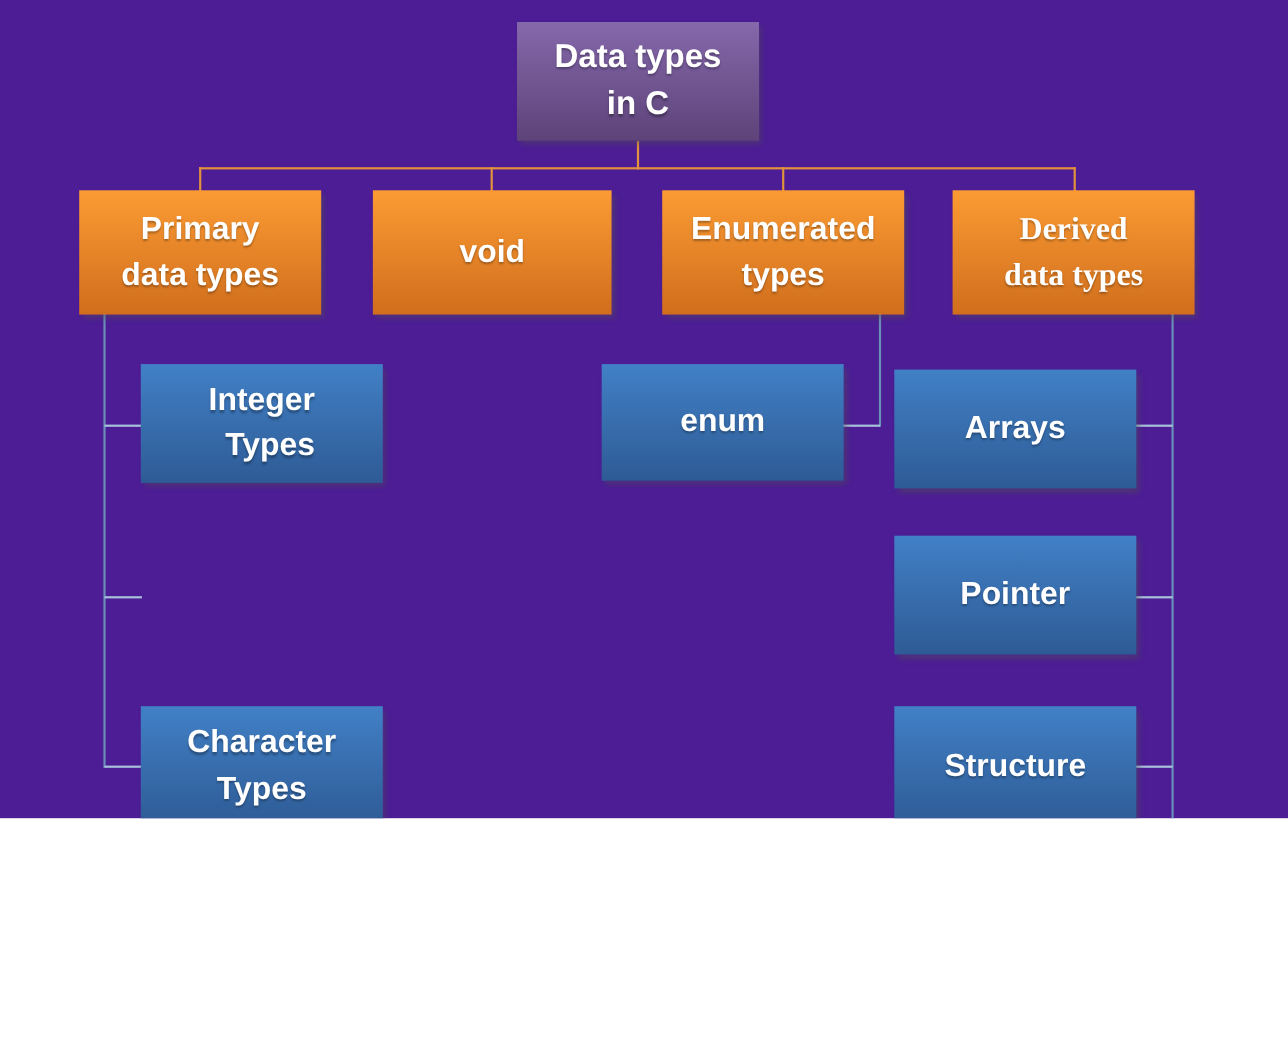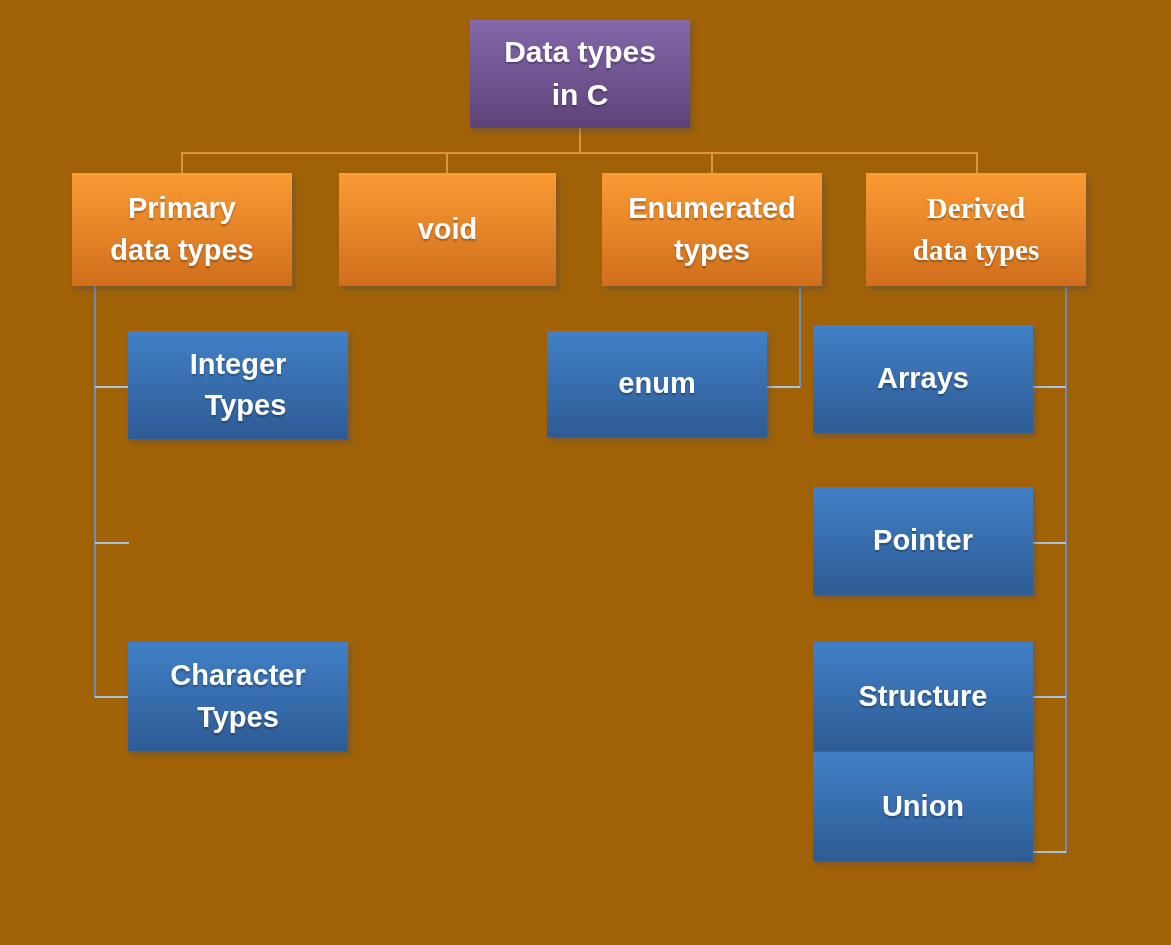--- a/index.html
+++ b/index.html
@@ -1,20 +1,20 @@
 <!DOCTYPE html>
 <html style="--purple-top: #8468ab; --purple-bottom: #5d4378; --orange-top: #fb9b33; --orange-bottom: #d06e1d; --blue-top: #4180c6; --blue-bottom: #2e5b95; --line-orange: #e2913c; --line-blue-v: #6a8eb8; --line-blue-h: #a9c2dc; --text: #ffffff; --background: #ffffff;"><head>
 <meta charset="utf-8">
 <style>
   html,body{margin:0;padding:0;background:#ffffff;}
   .canvas{
     position:relative;
     width:1171px;
-    height:945px;
-    background:#a16207;
+    height:744px;
+    background:#4c1d95;
     font-family:"Liberation Sans","DejaVu Sans",sans-serif;
     overflow:hidden;
   }
   .node{
     position:absolute;
     display:flex;
     align-items:center;
     justify-content:center;
     text-align:center;
     color:#ffffff;
@@ -37,21 +37,21 @@
   
   #n-root      {left:470px;top:20px; width:220px;height:108px;}
   #n-primary   {left:72px; top:173px;width:220px;height:113px;}
   #n-void      {left:339px;top:173px;width:217px;height:113px;}
   #n-enumerated{left:602px;top:173px;width:220px;height:113px;}
   #n-derived   {left:866px;top:173px;width:220px;height:113px;font-family:Liberation Serif, serif;}
   #n-integer   {left:128px;top:331px;width:220px;height:108px;text-align:right;}
   #n-floating  {left:128px;top:487px;width:220px;height:108px;}
   #n-character {left:128px;top:642px;width:220px;height:109px;}
   #n-enum      {left:547px;top:331px;width:220px;height:106px;}
-  #n-arrays    {left:813px;top:325px;width:220px;height:108px;}
+  #n-arrays    {left:813px;top:336px;width:220px;height:108px;}
   #n-pointer   {left:813px;top:487px;width:220px;height:108px;}
   #n-structure {left:813px;top:642px;width:220px;height:109px;}
   #n-union     {left:813px;top:752px;width:220px;height:109px;}
 
   
   #c-stem        {left:579px; top:128px;width:2px;  height:26px;}
   #c-main-h      {left:181px; top:152px;width:797px;height:2px;}
   #c-drop-primary{left:181px; top:152px;width:2px;  height:22px;}
   #c-drop-void   {left:446px; top:152px;width:2px;  height:22px;}
   #c-drop-enum   {left:711px; top:152px;width:2px;  height:22px;}

